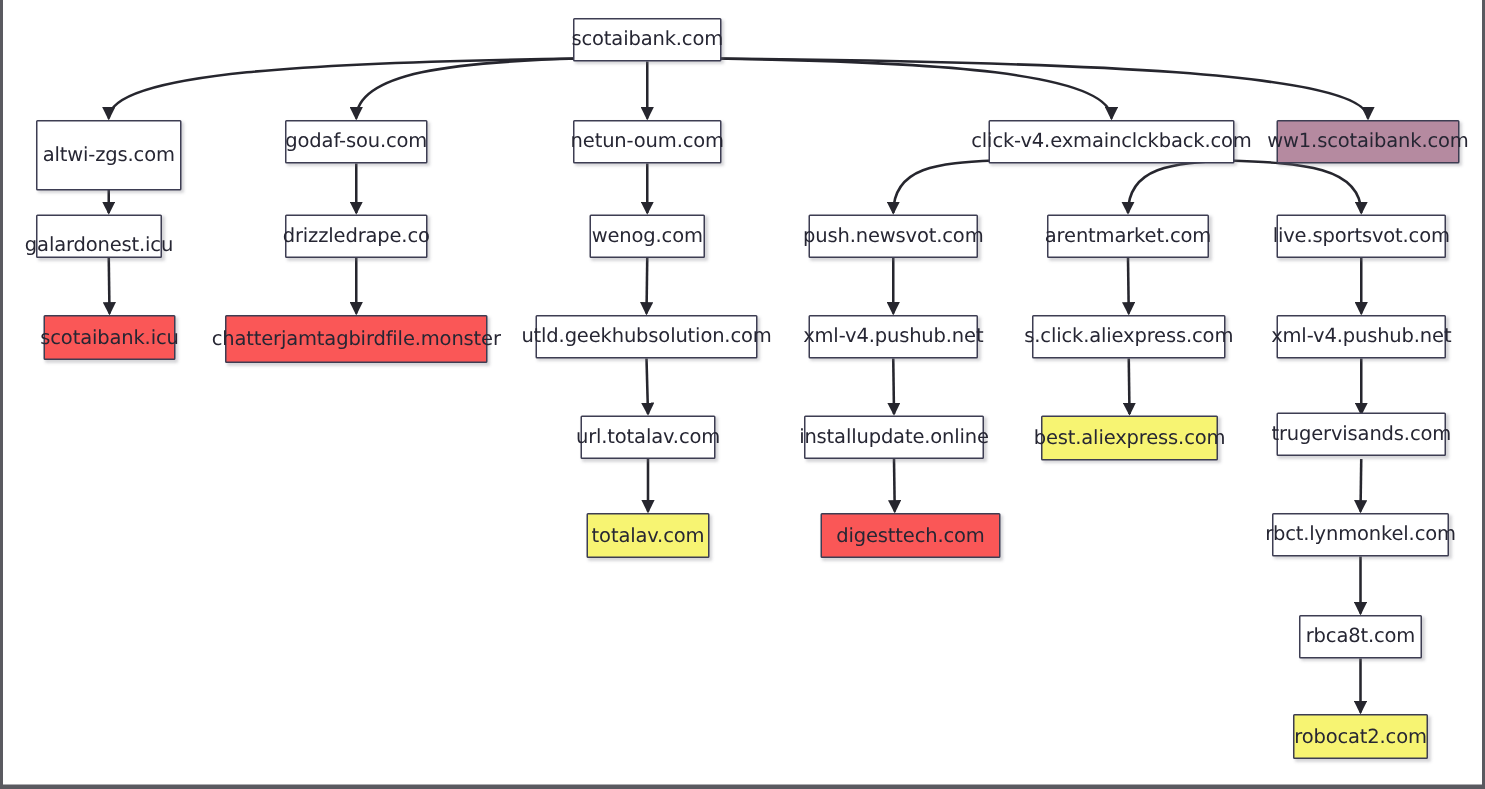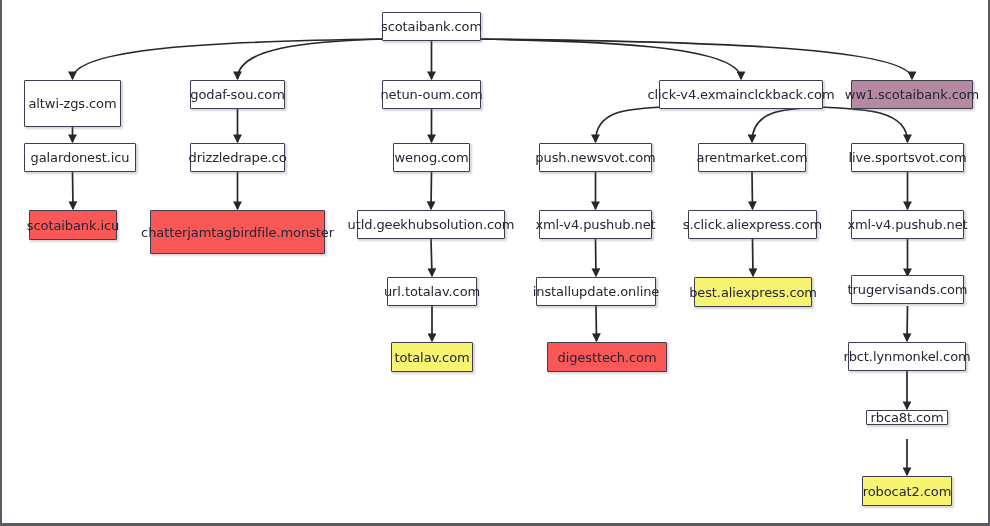--- a/index.html
+++ b/index.html
@@ -85,42 +85,42 @@
       </div>
       <div class="node " style="left: 380px; top: 80px; width: 99px; height: 29px;">
         <span class="node-label">netun-oum.com</span>
       </div>
       <div class="node " style="left: 657px; top: 80px; width: 164px; height: 29px; align-items: center;">
         <span class="node-label">click-v4.exmainclckback.com</span>
       </div>
       <div class="node mauve" style="left: 849px; top: 80px; width: 122px; height: 29px;">
         <span class="node-label">ww1.scotaibank.com</span>
       </div>
-      <div class="node " style="left: 22px; top: 143px; width: 112px; height: 29px;">
+      <div class="node " style="left: 22px; top: 143px; width: 84px; height: 29px; align-items: flex-end;">
         <span class="node-label">galardonest.icu</span>
       </div>
       <div class="node " style="left: 188px; top: 143px; width: 95px; height: 29px;">
         <span class="node-label">drizzledrape.co</span>
       </div>
       <div class="node " style="left: 391px; top: 143px; width: 77px; height: 29px;">
         <span class="node-label">wenog.com</span>
       </div>
       <div class="node " style="left: 537px; top: 143px; width: 113px; height: 29px;">
         <span class="node-label">push.newsvot.com</span>
       </div>
       <div class="node " style="left: 696px; top: 143px; width: 108px; height: 29px;">
         <span class="node-label">arentmarket.com</span>
       </div>
       <div class="node " style="left: 849px; top: 143px; width: 113px; height: 29px;">
         <span class="node-label">live.sportsvot.com</span>
       </div>
       <div class="node red" style="left: 27px; top: 210px; width: 88px; height: 30px;">
         <span class="node-label">scotaibank.icu</span>
       </div>
-      <div class="node red" style="left: 148px; top: 210px; width: 175px; height: 44px;">
+      <div class="node red" style="left: 148px; top: 210px; width: 175px; height: 32px;">
         <span class="node-label">chatterjamtagbirdfile.monster</span>
       </div>
       <div class="node " style="left: 355px; top: 210px; width: 148px; height: 29px;">
         <span class="node-label">utld.geekhubsolution.com</span>
       </div>
       <div class="node " style="left: 537px; top: 210px; width: 113px; height: 29px;">
         <span class="node-label">xml-v4.pushub.net</span>
       </div>
       <div class="node " style="left: 686px; top: 210px; width: 129px; height: 29px;">
         <span class="node-label">s.click.aliexpress.com</span>
@@ -142,20 +142,20 @@
       </div>
       <div class="node yellow" style="left: 389px; top: 342px; width: 82px; height: 30px;">
         <span class="node-label">totalav.com</span>
       </div>
       <div class="node red" style="left: 545px; top: 342px; width: 120px; height: 30px;">
         <span class="node-label">digesttech.com</span>
       </div>
       <div class="node " style="left: 846px; top: 342px; width: 118px; height: 29px;">
         <span class="node-label">rbct.lynmonkel.com</span>
       </div>
-      <div class="node " style="left: 864px; top: 410px; width: 82px; height: 15px;">
+      <div class="node " style="left: 864px; top: 410px; width: 82px; height: 29px;">
         <span class="node-label">rbca8t.com</span>
       </div>
       <div class="node yellow" style="left: 860px; top: 476px; width: 90px; height: 30px;">
         <span class="node-label">robocat2.com</span>
       </div>
     </div>
 </div>
 
 </body></html>

